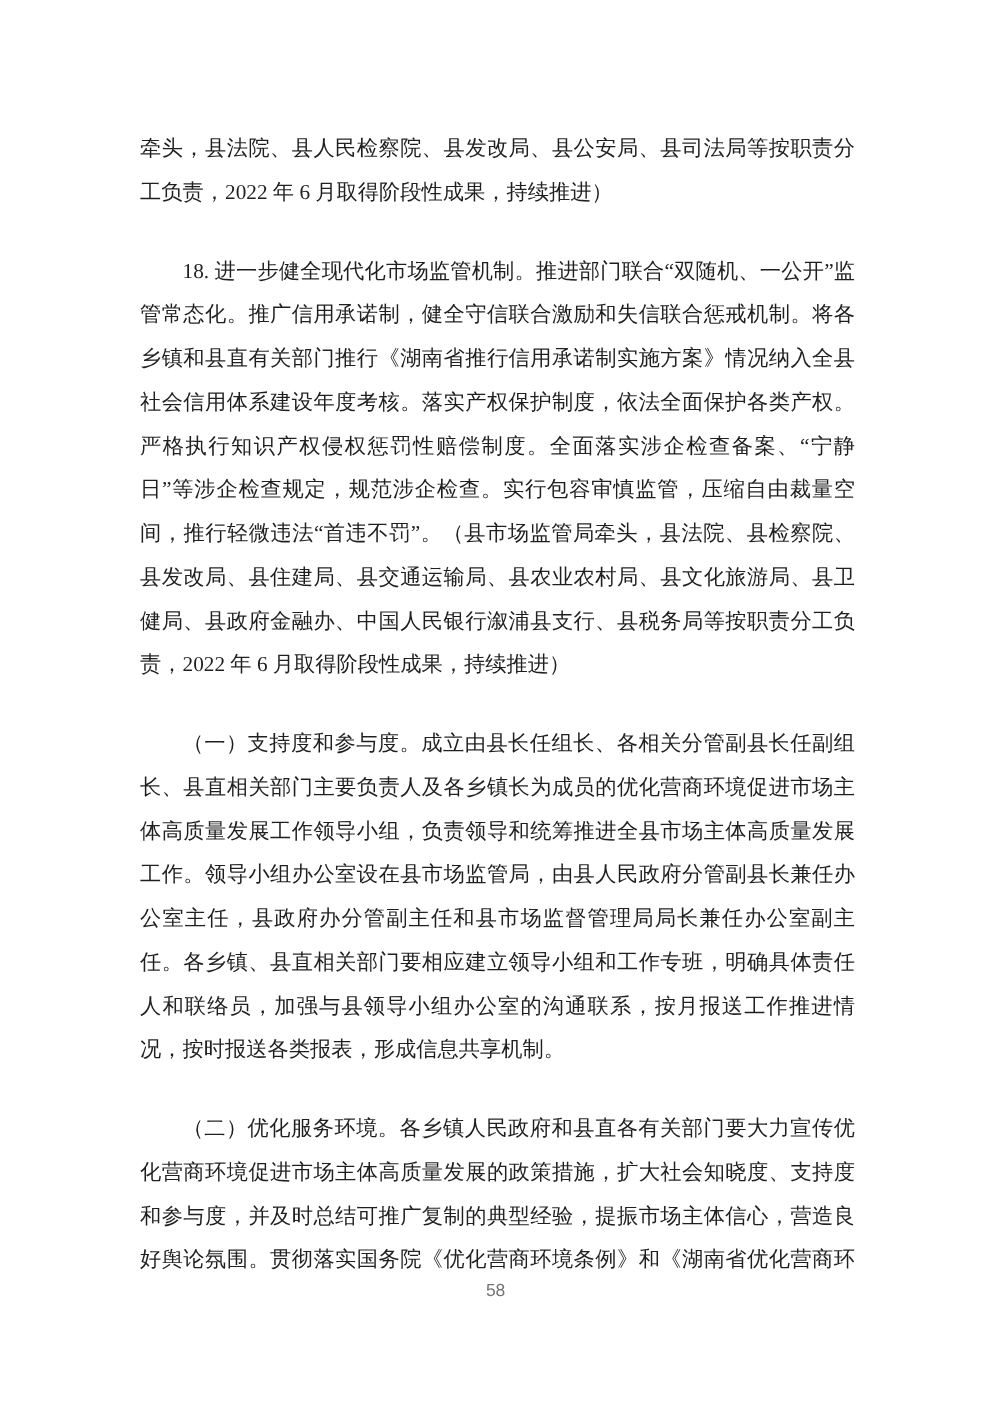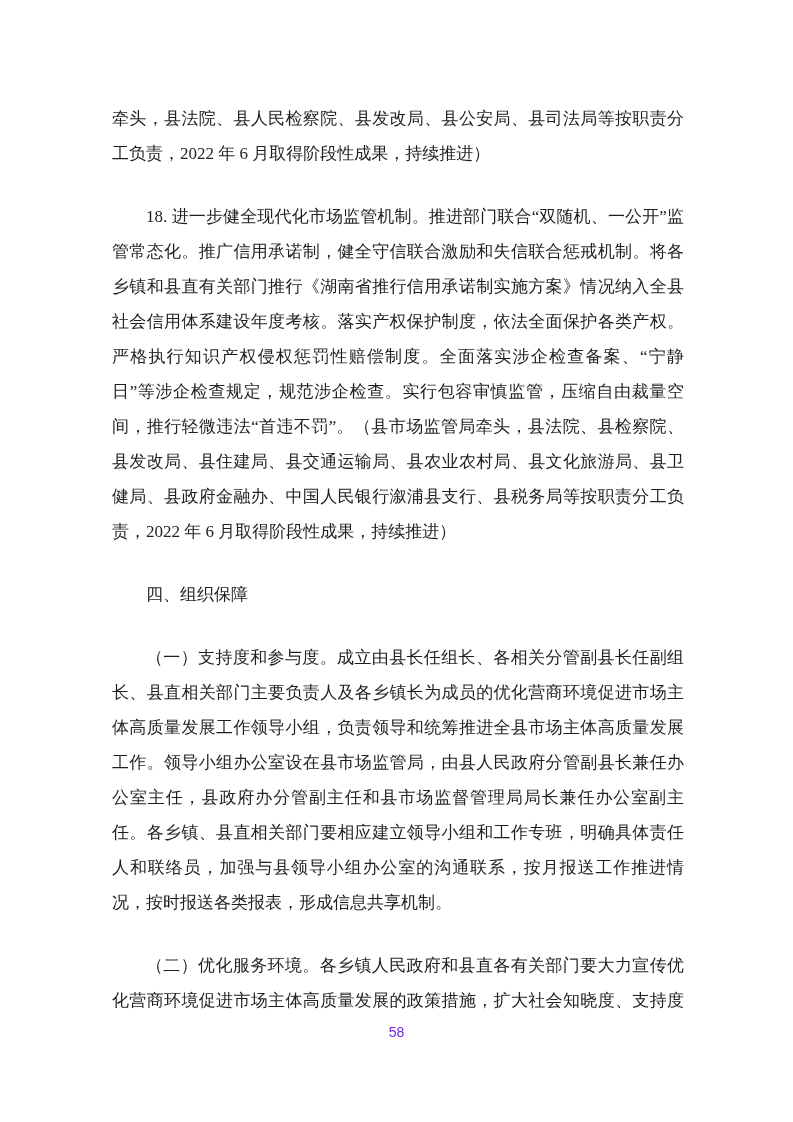--- a/index.html
+++ b/index.html
@@ -37,28 +37,27 @@
     margin-top: 28px;
   }
   .folio {
     position: absolute;
     top: 1024px;
     left: 0;
     width: 100%;
     text-align: center;
     font-family: "Liberation Sans", "DejaVu Sans", sans-serif;
     font-size: 14px;
-    color: #6d28d9;
+    color: #737373;
   }
 </style>
 </head>
 <body>
 
 <div class="page">
   <div class="doc-body">
     <p class="para">牵头，县法院、县人民检察院、县发改局、县公安局、县司法局等按职责分工负责，2022 年 6 月取得阶段性成果，持续推进）</p>
     <p class="para indent">18. 进一步健全现代化市场监管机制。推进部门联合“双随机、一公开”监管常态化。推广信用承诺制，健全守信联合激励和失信联合惩戒机制。将各乡镇和县直有关部门推行《湖南省推行信用承诺制实施方案》情况纳入全县社会信用体系建设年度考核。落实产权保护制度，依法全面保护各类产权。严格执行知识产权侵权惩罚性赔偿制度。全面落实涉企检查备案、“宁静日”等涉企检查规定，规范涉企检查。实行包容审慎监管，压缩自由裁量空间，推行轻微违法“首违不罚”。（县市场监管局牵头，县法院、县检察院、县发改局、县住建局、县交通运输局、县农业农村局、县文化旅游局、县卫健局、县政府金融办、中国人民银行溆浦县支行、县税务局等按职责分工负责，2022 年 6 月取得阶段性成果，持续推进）</p>
-    <p class="para indent">四、组织保障</p>
     <p class="para indent">（一）支持度和参与度。成立由县长任组长、各相关分管副县长任副组长、县直相关部门主要负责人及各乡镇长为成员的优化营商环境促进市场主体高质量发展工作领导小组，负责领导和统筹推进全县市场主体高质量发展工作。领导小组办公室设在县市场监管局，由县人民政府分管副县长兼任办公室主任，县政府办分管副主任和县市场监督管理局局长兼任办公室副主任。各乡镇、县直相关部门要相应建立领导小组和工作专班，明确具体责任人和联络员，加强与县领导小组办公室的沟通联系，按月报送工作推进情况，按时报送各类报表，形成信息共享机制。</p>
     <p class="para indent">（二）优化服务环境。各乡镇人民政府和县直各有关部门要大力宣传优化营商环境促进市场主体高质量发展的政策措施，扩大社会知晓度、支持度和参与度，并及时总结可推广复制的典型经验，提振市场主体信心，营造良好舆论氛围。贯彻落实国务院《优化营商环境条例》和《湖南省优化营商环境规定》，抓实抓细</p>
   </div>
   <div class="folio">58</div>
 </div>
 
 </body></html>

